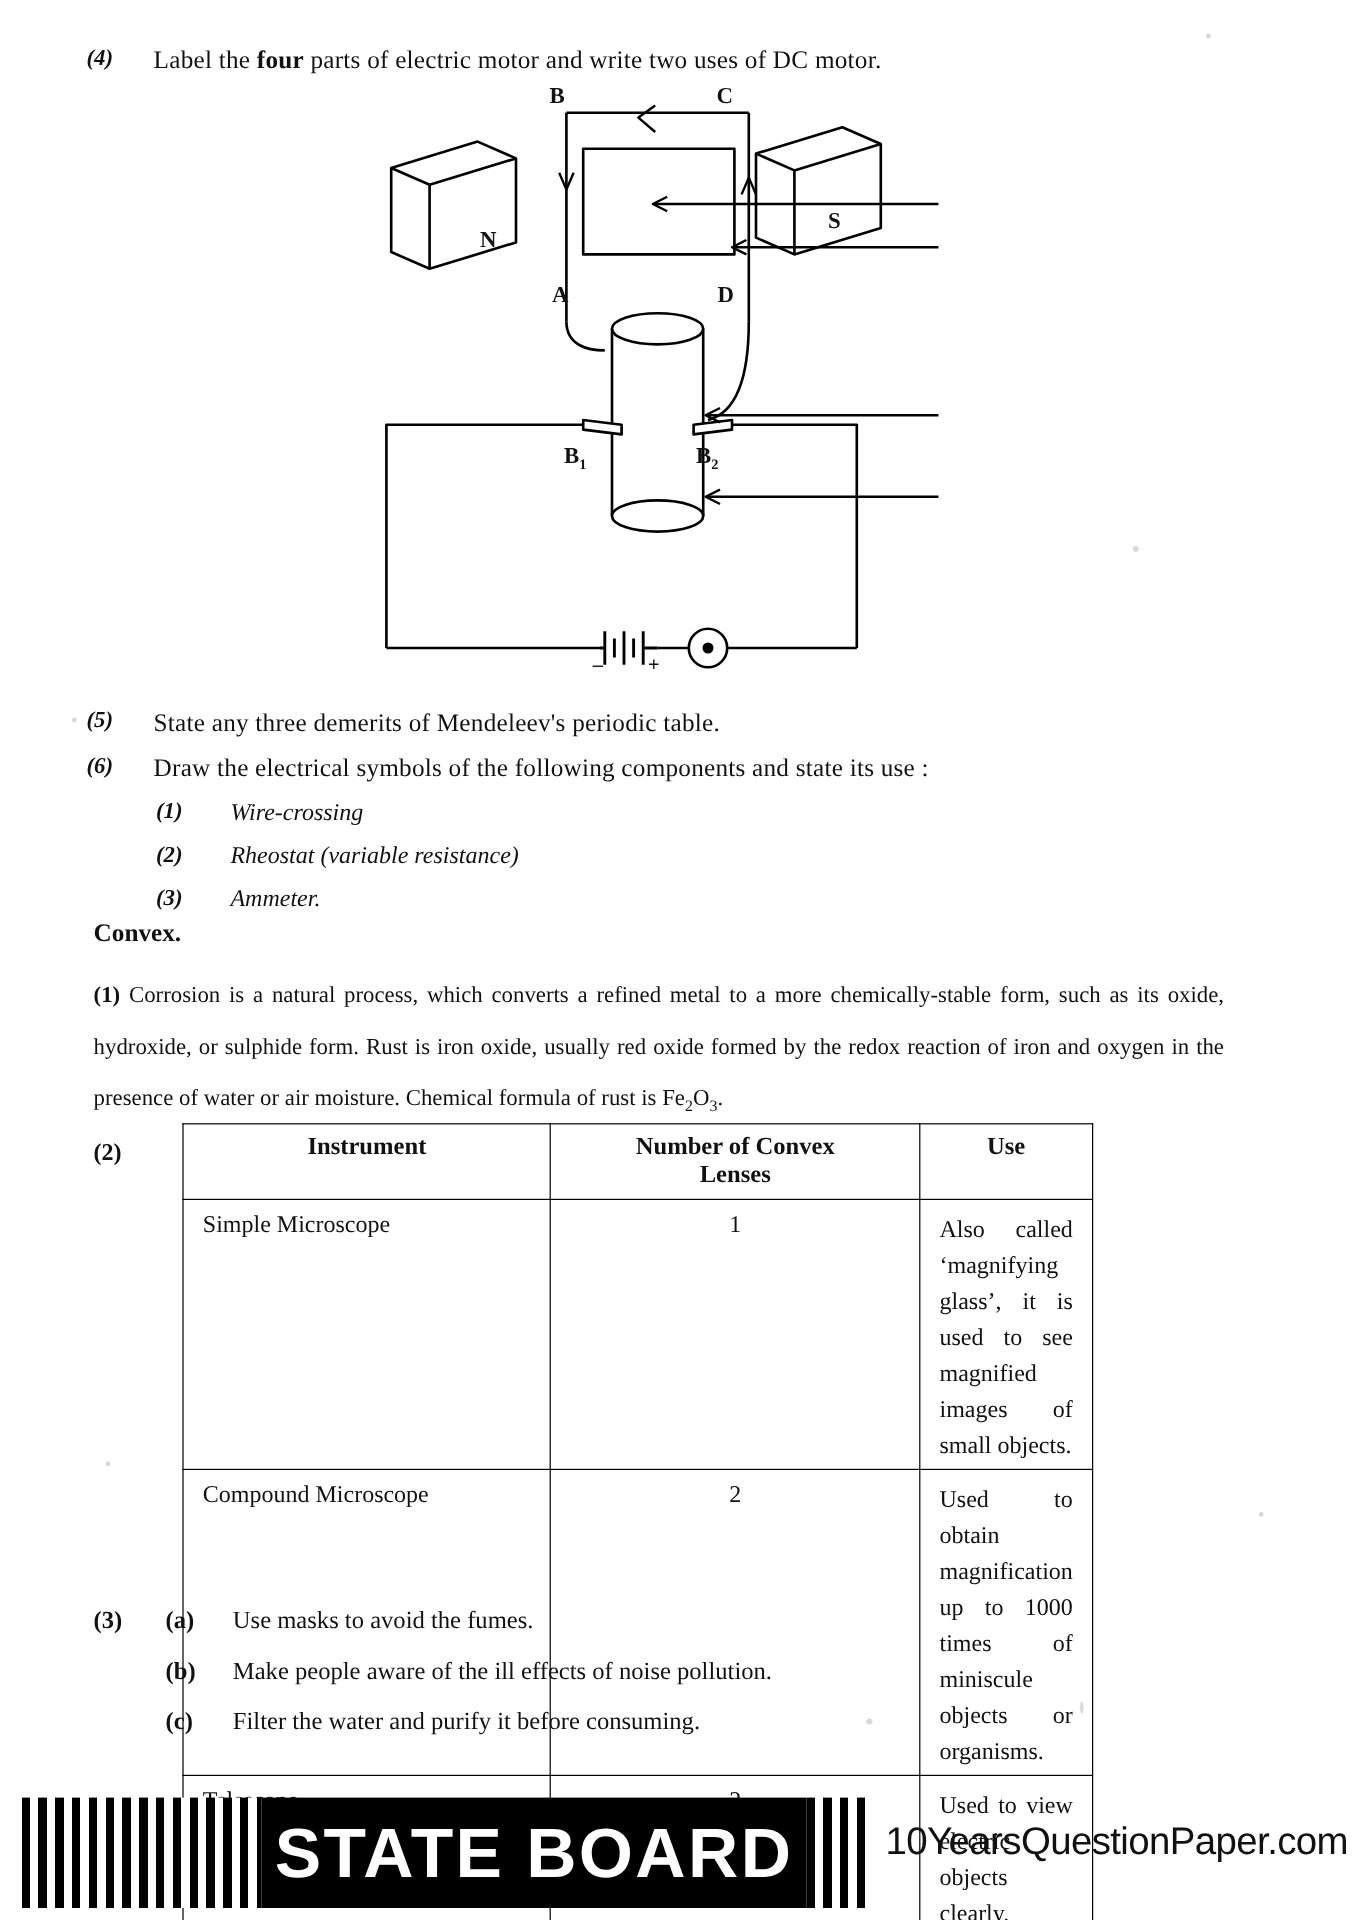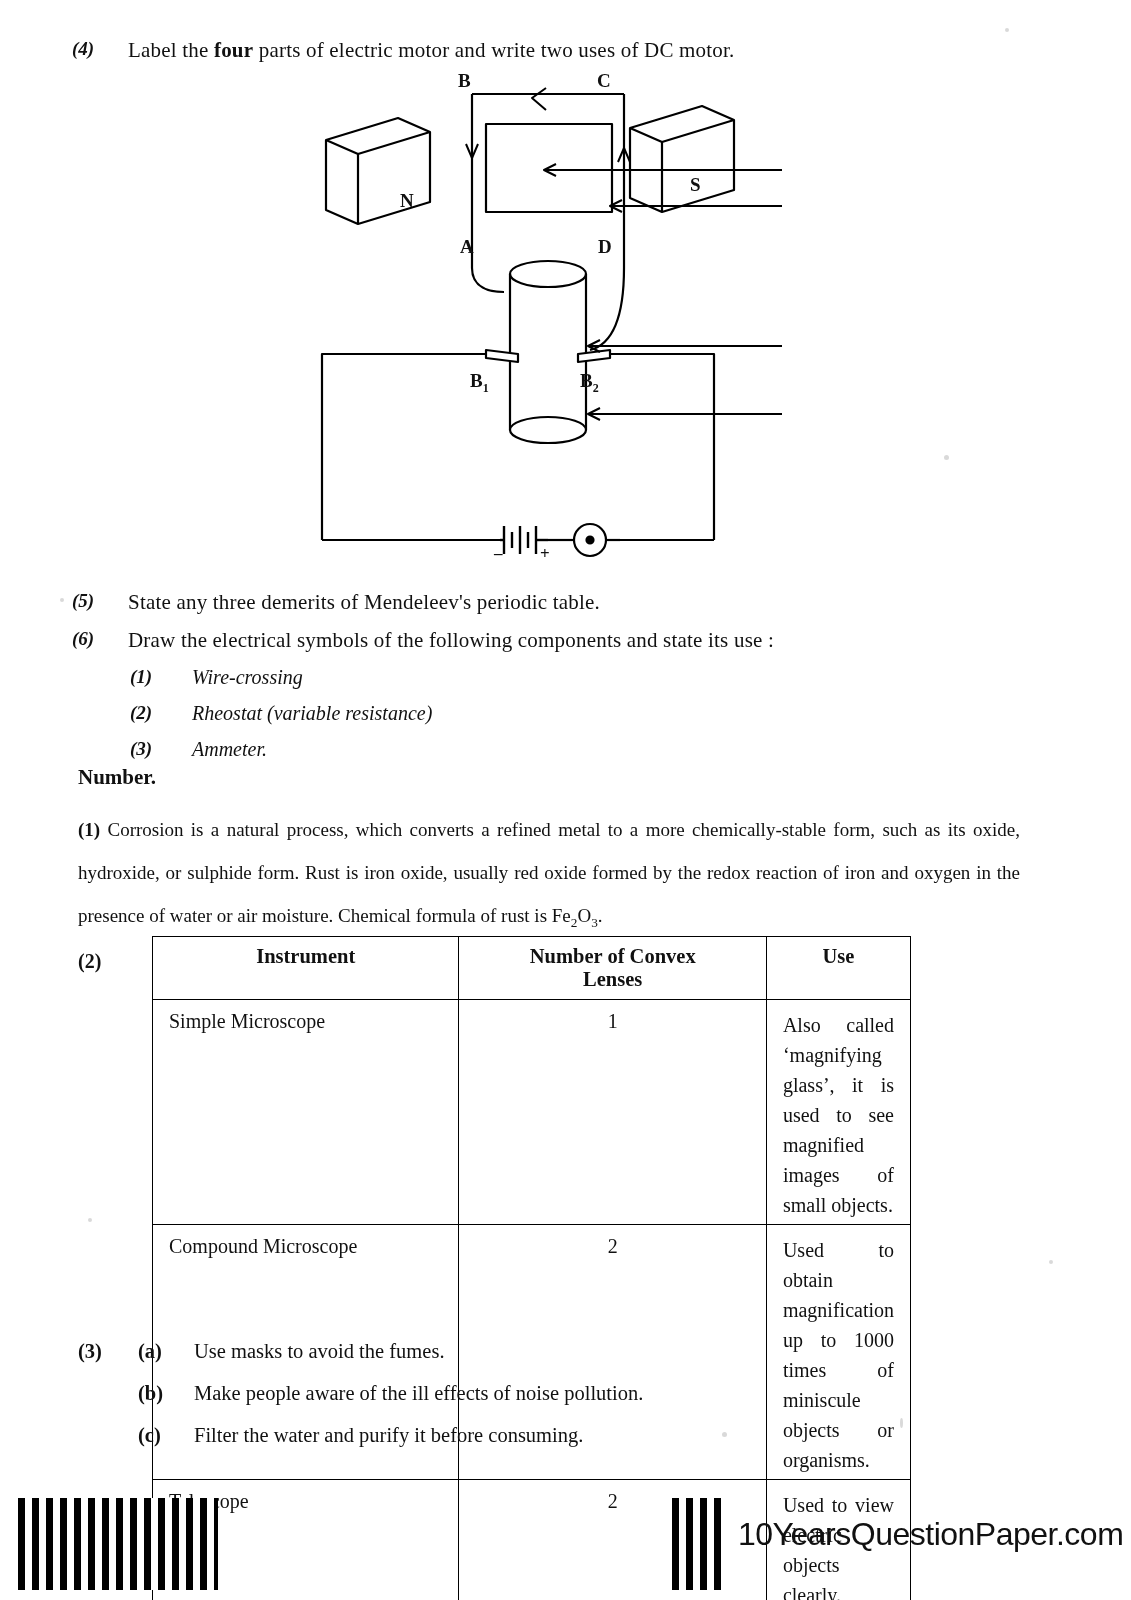--- a/index.html
+++ b/index.html
@@ -304,21 +304,21 @@
   </div>
   <div class="sub-row" style="left:130px;top:702px;">
     <span class="sub-num">(2)</span>
     <span class="sub-text">Rheostat (variable resistance)</span>
   </div>
   <div class="sub-row" style="left:130px;top:738px;">
     <span class="sub-num">(3)</span>
     <span class="sub-text">Ammeter.</span>
   </div>
 
-  <div id="answer-heading">Number.</div>
+  <div id="answer-heading">Convex.</div>
 
   <div id="answer-1">
     <span class="lead">(1)</span>
     <span>Corrosion is a natural process, which converts a refined metal to a more chemically-stable form, such as its oxide, hydroxide, or sulphide form. Rust is iron oxide, usually red oxide formed by the redox reaction of iron and oxygen in the presence of water or air moisture. Chemical formula of rust is Fe</span><sub>2</sub><span>O</span><sub>3</sub><span>.</span>
   </div>
 
   <div id="answer-2-label">(2)</div>
 
   <table class="data">
     <thead>
@@ -361,17 +361,18 @@
     <span>Make people aware of the ill effects of noise pollution.</span>
   </div>
   <div class="b-row" style="left:78px;top:1424px;">
     <span class="b-num"></span>
     <span class="b-let">(c)</span>
     <span>Filter the water and purify it before consuming.</span>
   </div>
 
   <div id="footer">
     <div id="footer-stripes-left"></div>
+    <div id="state-board">STATE BOARD</div>
     <div id="footer-stripes-right"></div>
     <div id="site-name">10YearsQuestionPaper.com</div>
   </div>
 
 </div>
 
 </body></html>

